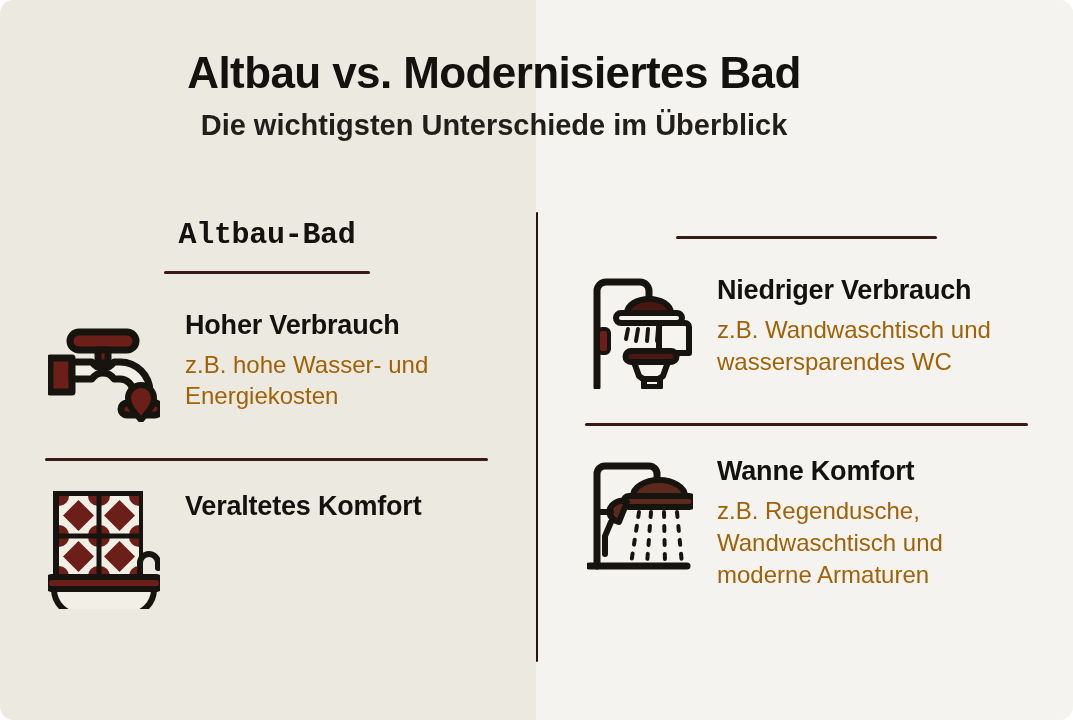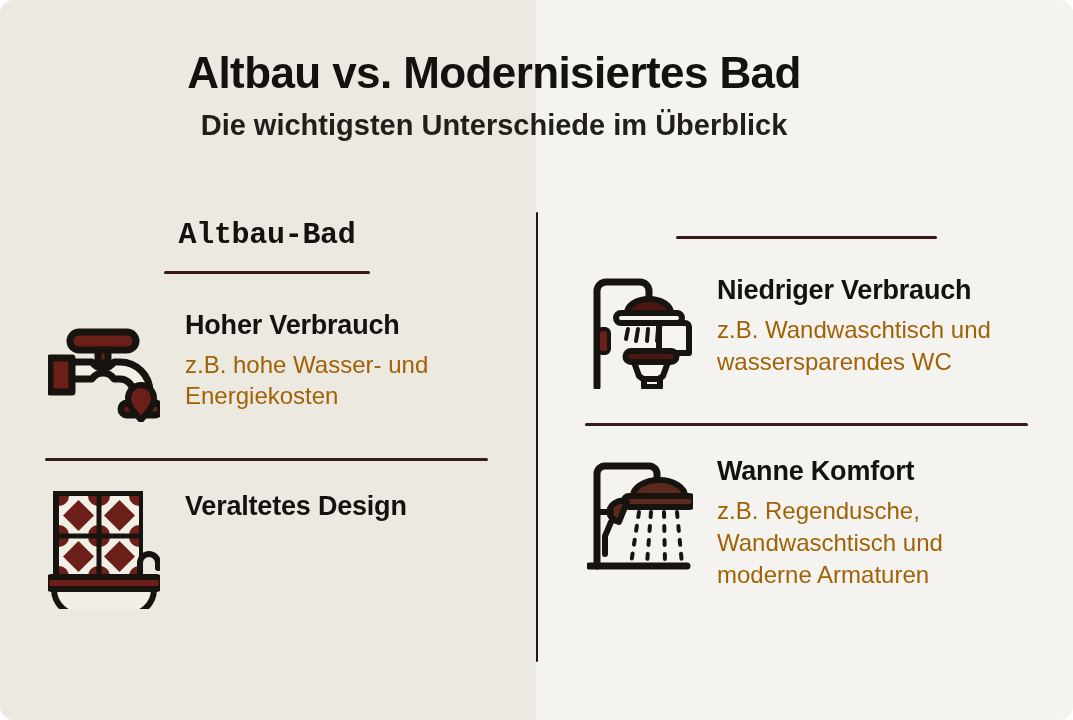--- a/index.html
+++ b/index.html
@@ -259,21 +259,21 @@
 
           <path d="M4 86 h104 a6 6 0 0 1 0 12 h-104 a6 6 0 0 1 0 -12 z" fill="#6b1f18" stroke="#17140f" stroke-width="6" stroke-linejoin="round"></path>
 
           <g fill="#f2efe7" stroke="#17140f" stroke-width="6" stroke-linejoin="round">
             <path d="M20 121 h14 v6 a4 4 0 0 1 -14 0 z"></path>
             <path d="M78 121 h14 v6 a4 4 0 0 1 -14 0 z"></path>
           </g>
         </svg>
       </div>
       <div class="row-text">
-        <p class="row-title">Veraltetes Design</p>
+        <p class="row-title">Veraltetes Komfort</p>
       </div>
     </div>
   </div>
 
   <div class="col col-right">
 
     <div class="col-rule"></div>
 
     <div class="row row-1">
       <div class="icon-wrap">

